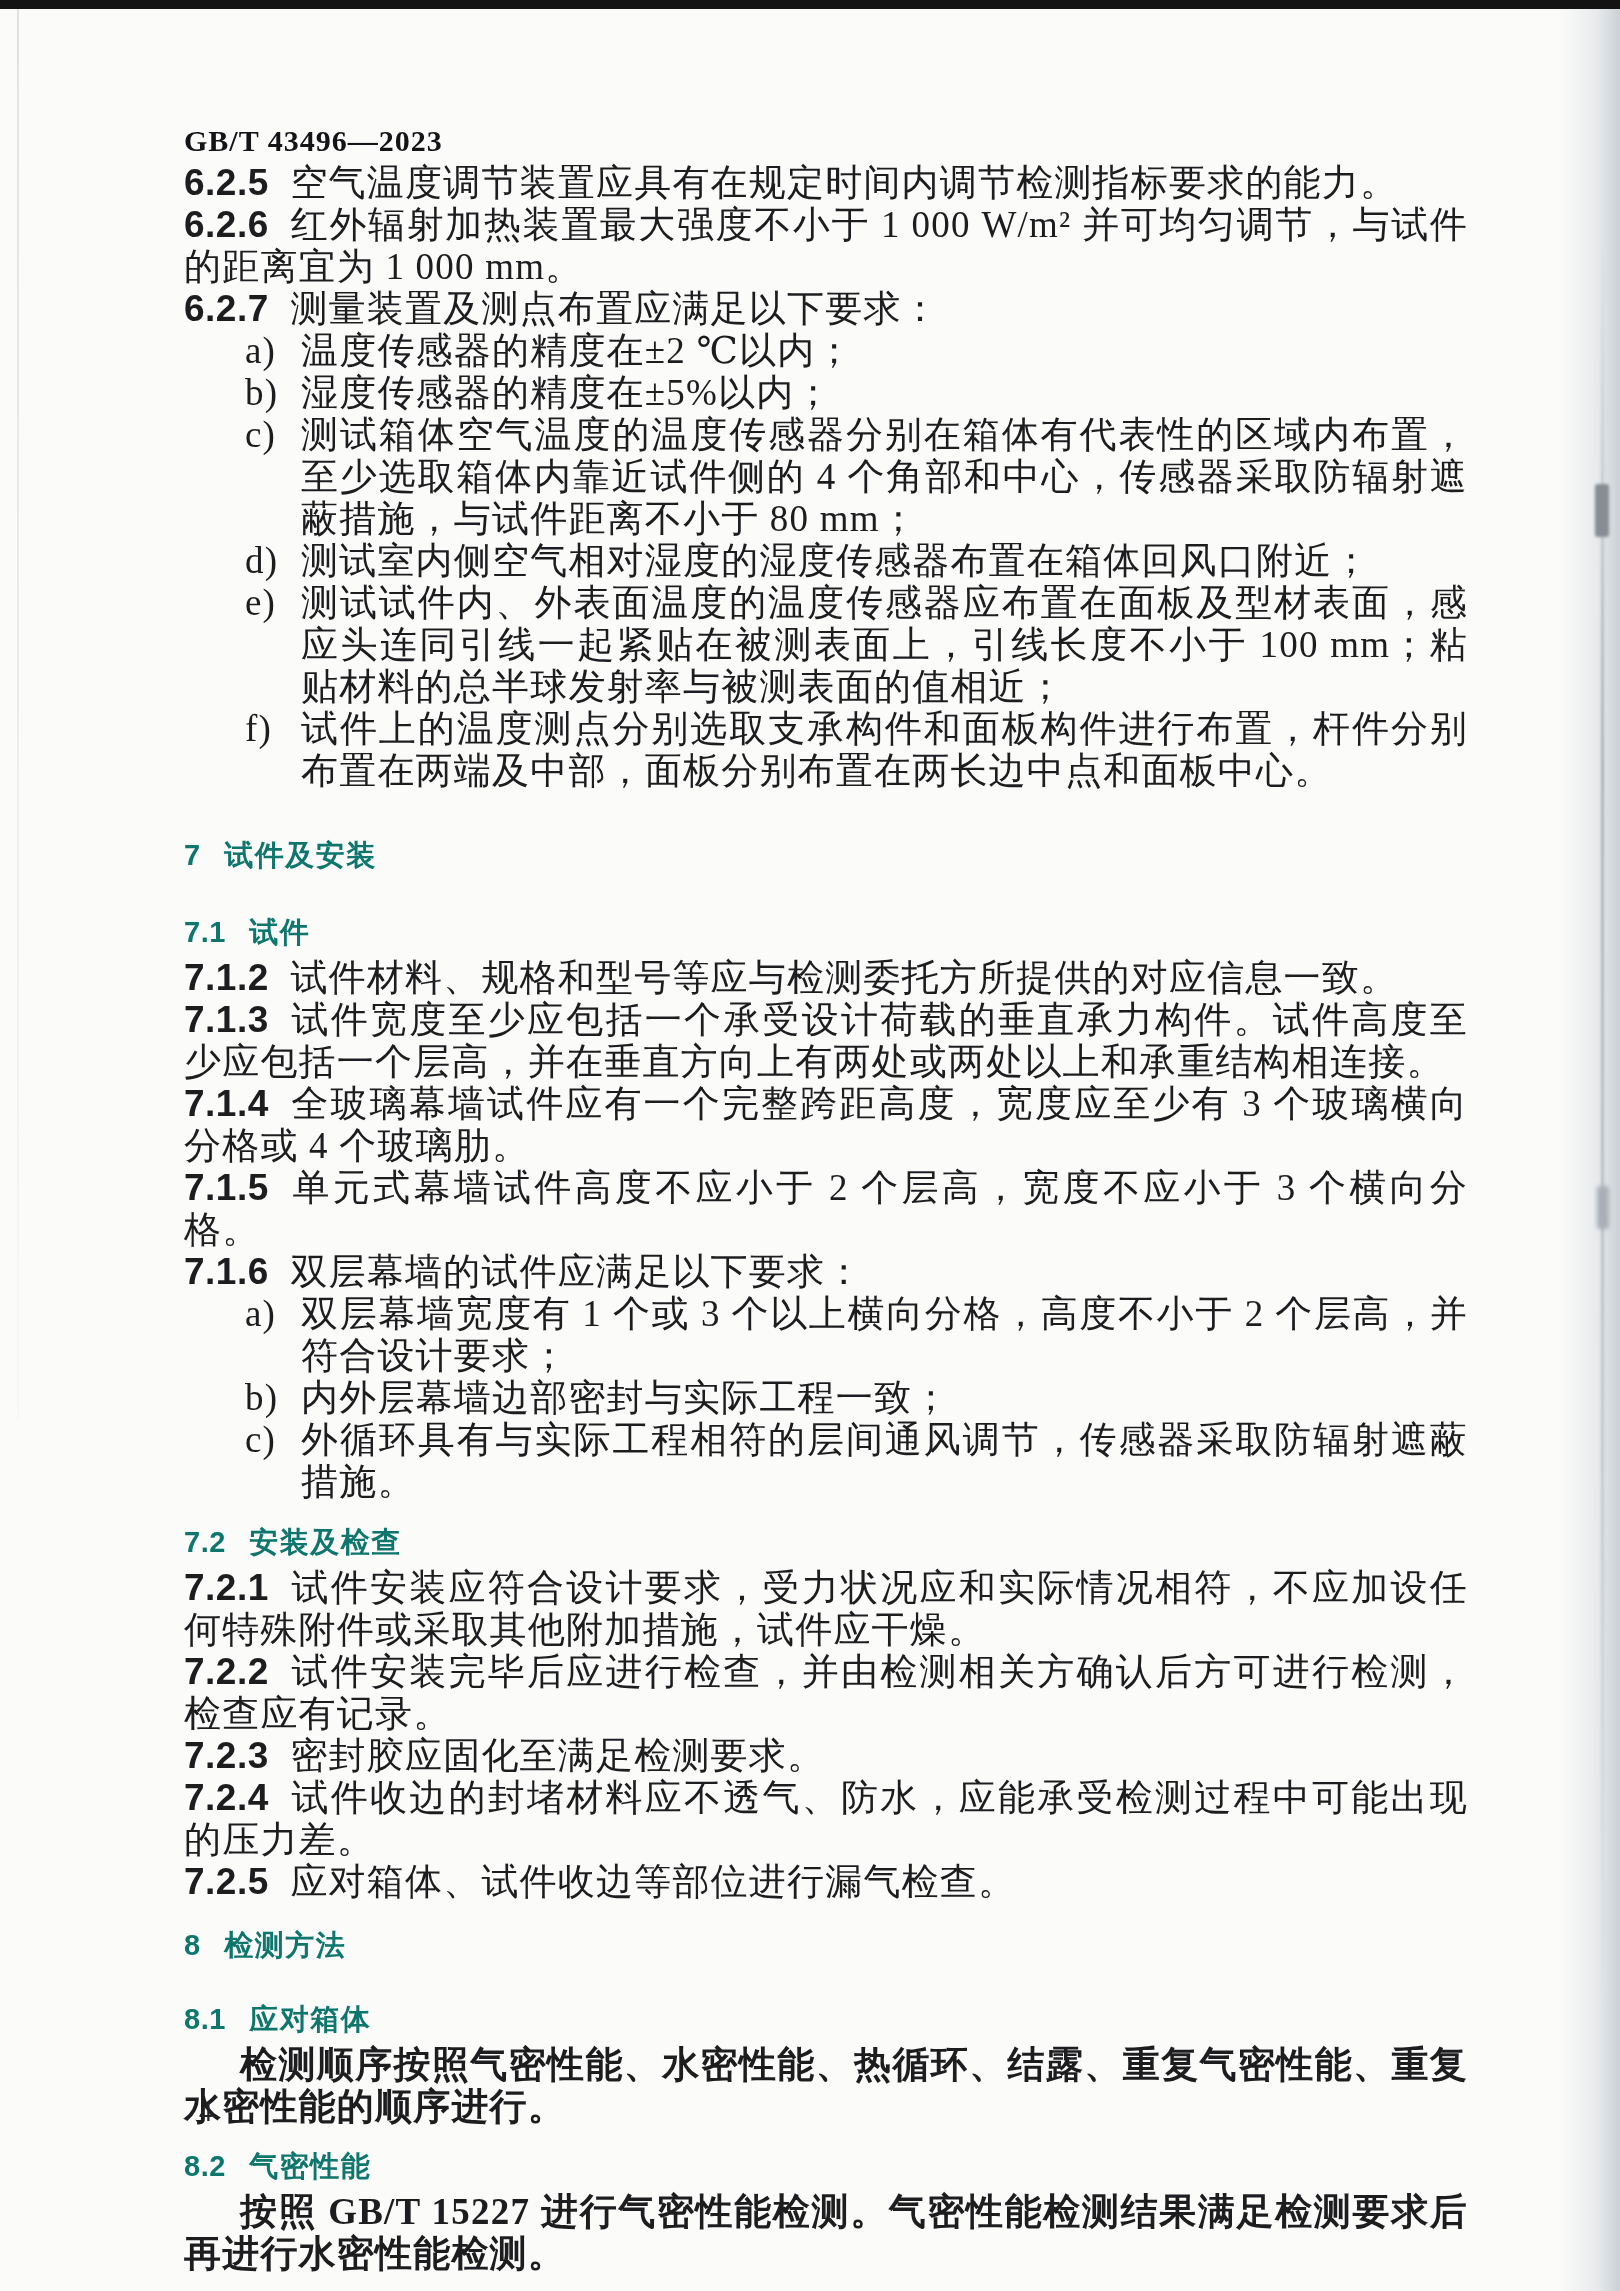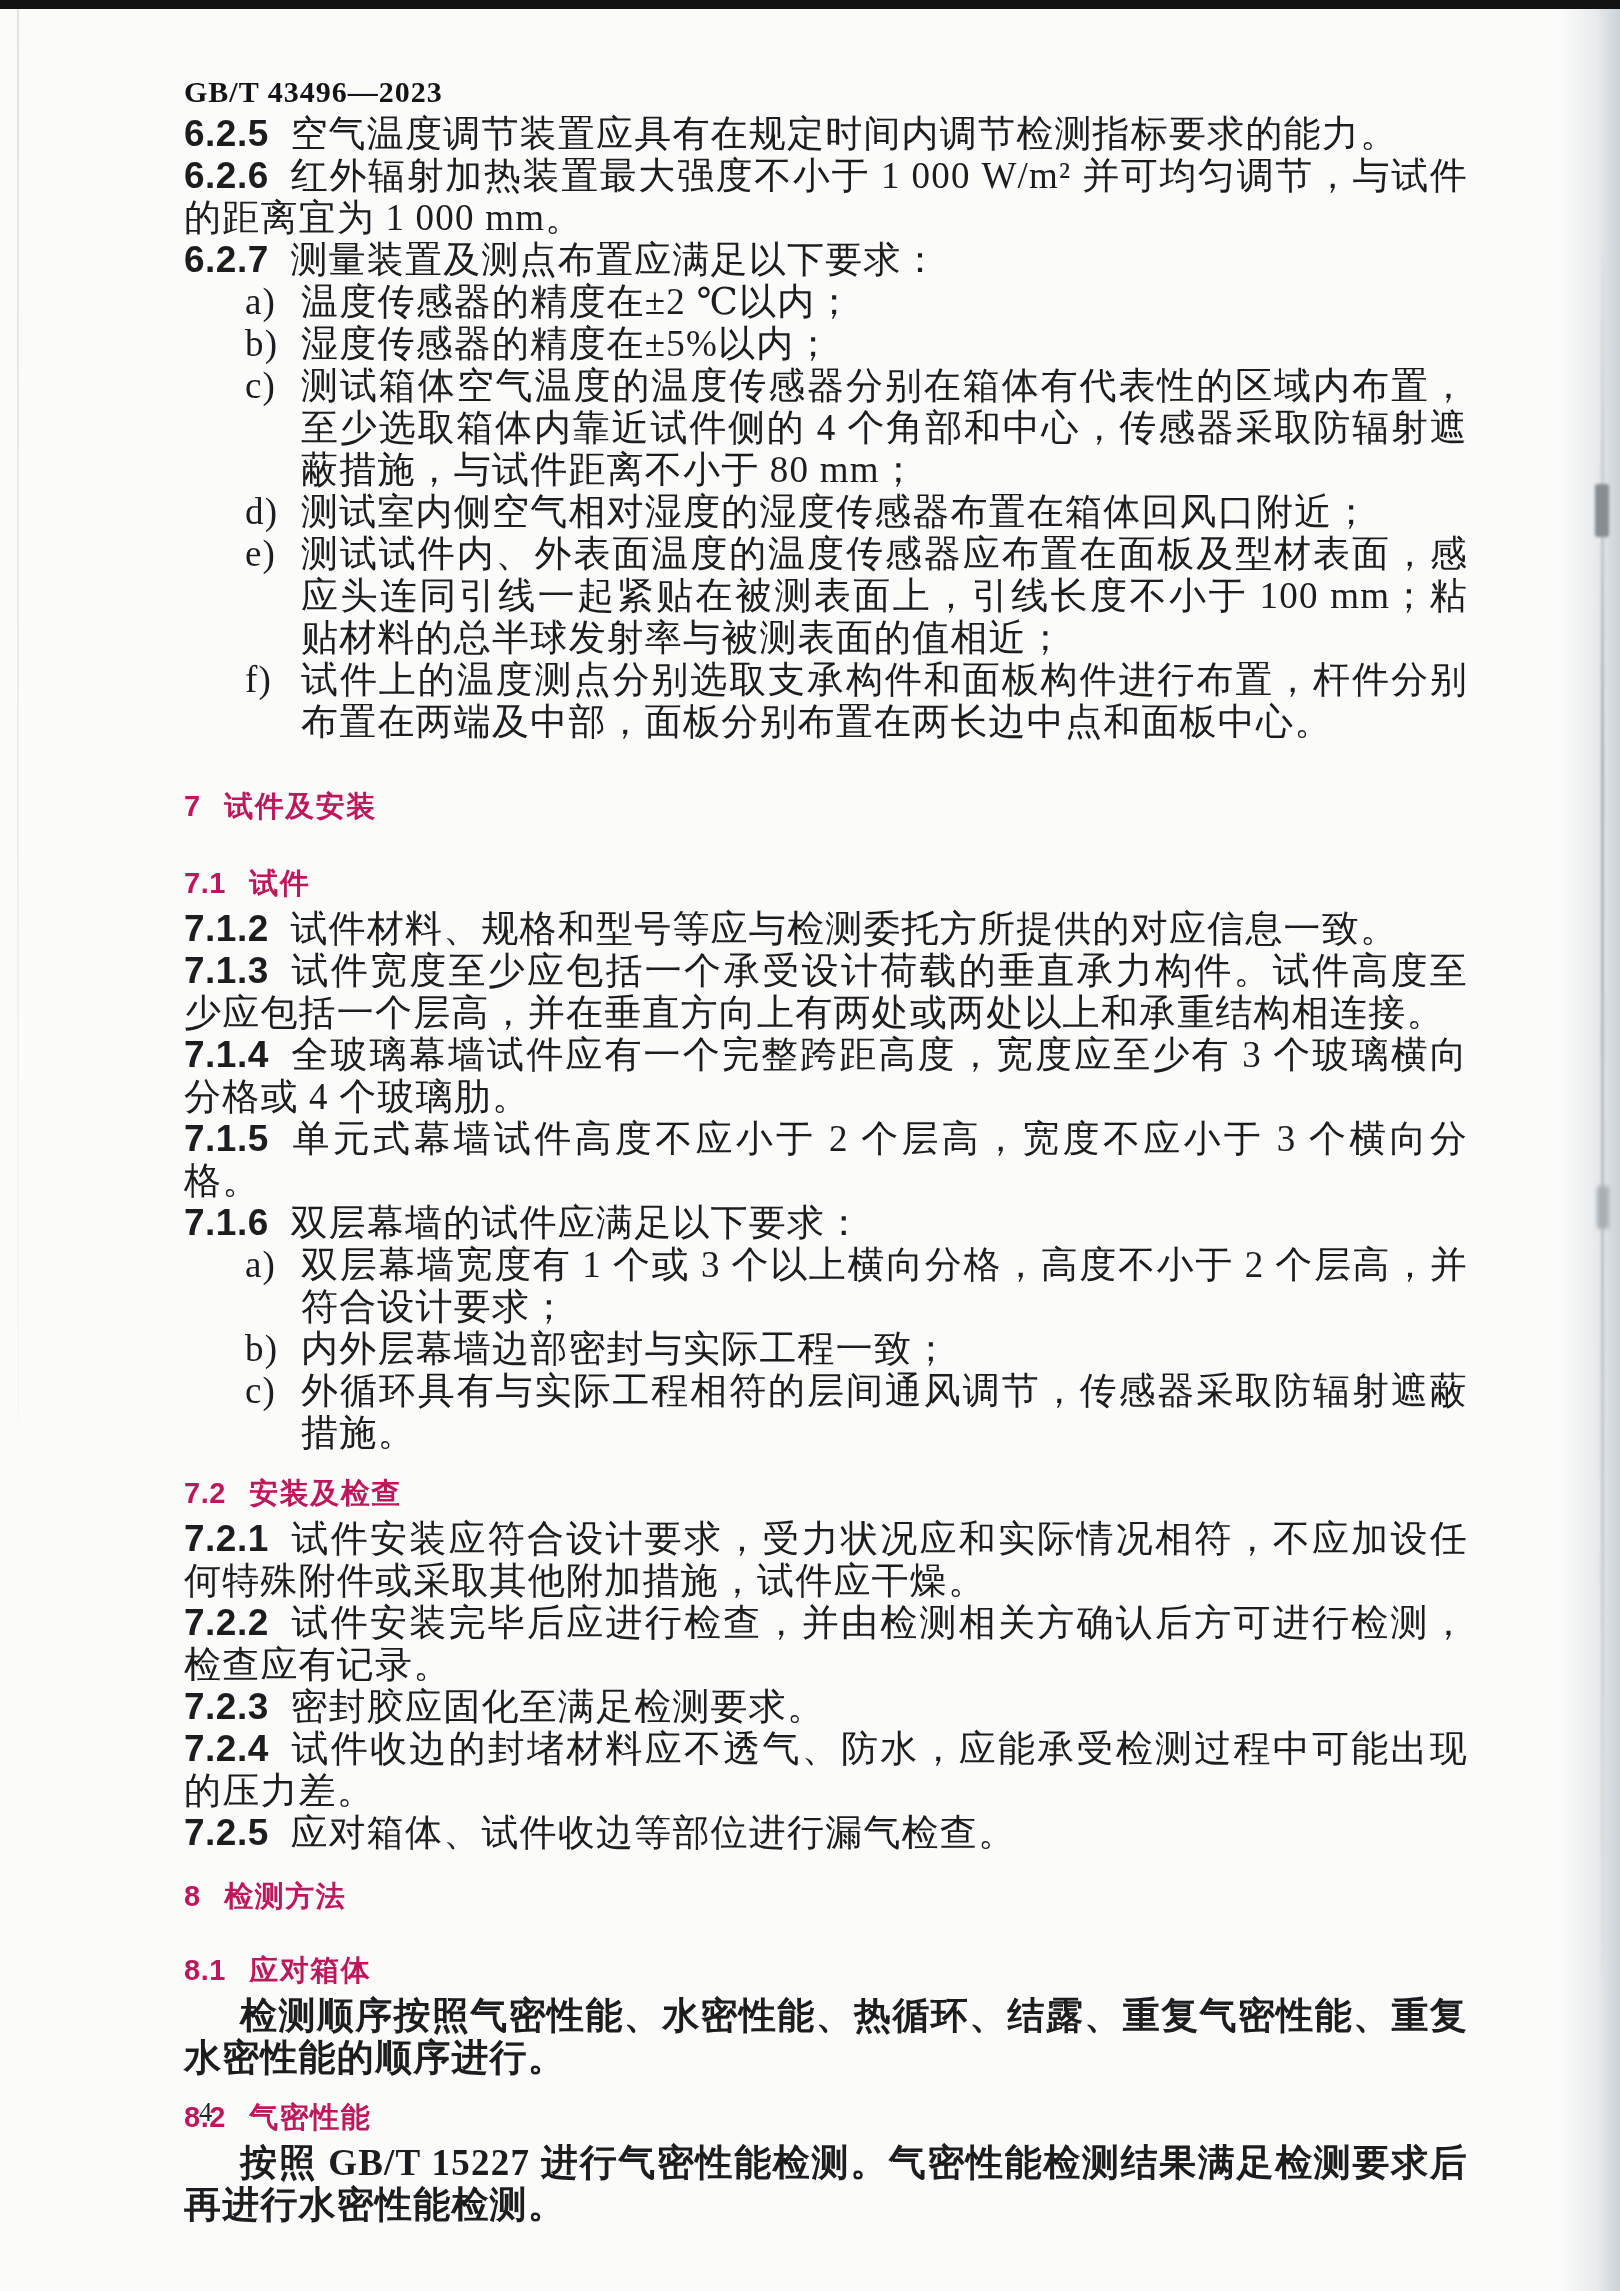--- a/index.html
+++ b/index.html
@@ -23,40 +23,40 @@
     background:linear-gradient(to bottom, rgba(125,133,141,0) 0%, rgba(125,133,141,0.50) 30%, rgba(125,133,141,0.25) 72%, rgba(125,133,141,0) 100%);
     filter:blur(1px); }
   .right-smudge { position:absolute; left:1595px; top:484px; width:13.7px; height:53px;
     background:#878d93; border-radius:2.9px; filter:blur(1.5px); }
   .right-smudge-2 { position:absolute; left:1597px; top:1186px; width:11.8px; height:43px;
     background:#a9afb5; border-radius:2.9px; filter:blur(2px); }
 
   .content { position:absolute; left:184px; top:0; width:1284px; }
 
   .doc-header {
-    margin:71px 0 0 0;
+    margin:120px 0 0 0;
     font-weight:bold; font-size:30px; line-height:42px;
     letter-spacing:1px; color:#141418;
   }
 
   p.line { margin:0; font-size:37px; line-height:42px; letter-spacing:1.2px; text-align:justify; }
 
   .clause > .num {
     font-family:"Liberation Sans","DejaVu Sans",sans-serif;
     font-weight:bold; letter-spacing:0.5px; margin-right:21.6px; white-space:nowrap;
   }
 
   .li { position:relative; padding-left:117px; }
   .li > .label { position:absolute; left:61px; top:0; }
 
   .heading {
     margin:0;
     font-family:"Liberation Sans","DejaVu Sans",sans-serif;
     font-weight:bold; font-size:29px; line-height:49px; letter-spacing:1.5px;
-    color:#be185d; text-align:left;
+    color:#0f766e; text-align:left;
   }
   .heading > .num { margin-right:23.5px; letter-spacing:0.5px; }
 
   .indent { text-indent:56px;font-weight:bold; }
 
   .mt38{margin-top:37px} .mt40{margin-top:39px} .mt29{margin-top:28px}
   .mt30{margin-top:29px} .mt15{margin-top:14.7px} .mt19{margin-top:18.6px}
   .mt42{margin-top:18px} .mt26{margin-top:25.5px} .mt25{margin-top:24.5px}
   .mt14{margin-top:13.7px} .mt17{margin-top:16.7px}
 

